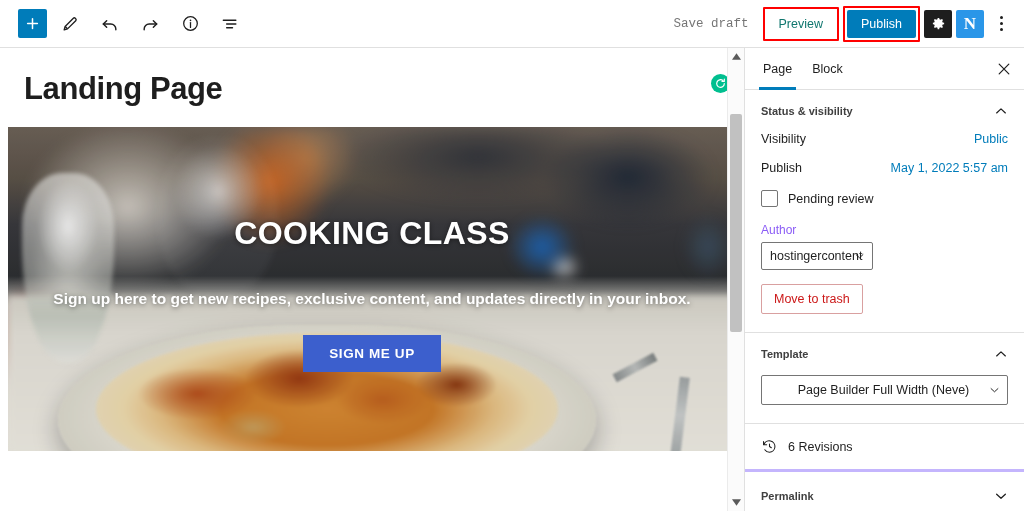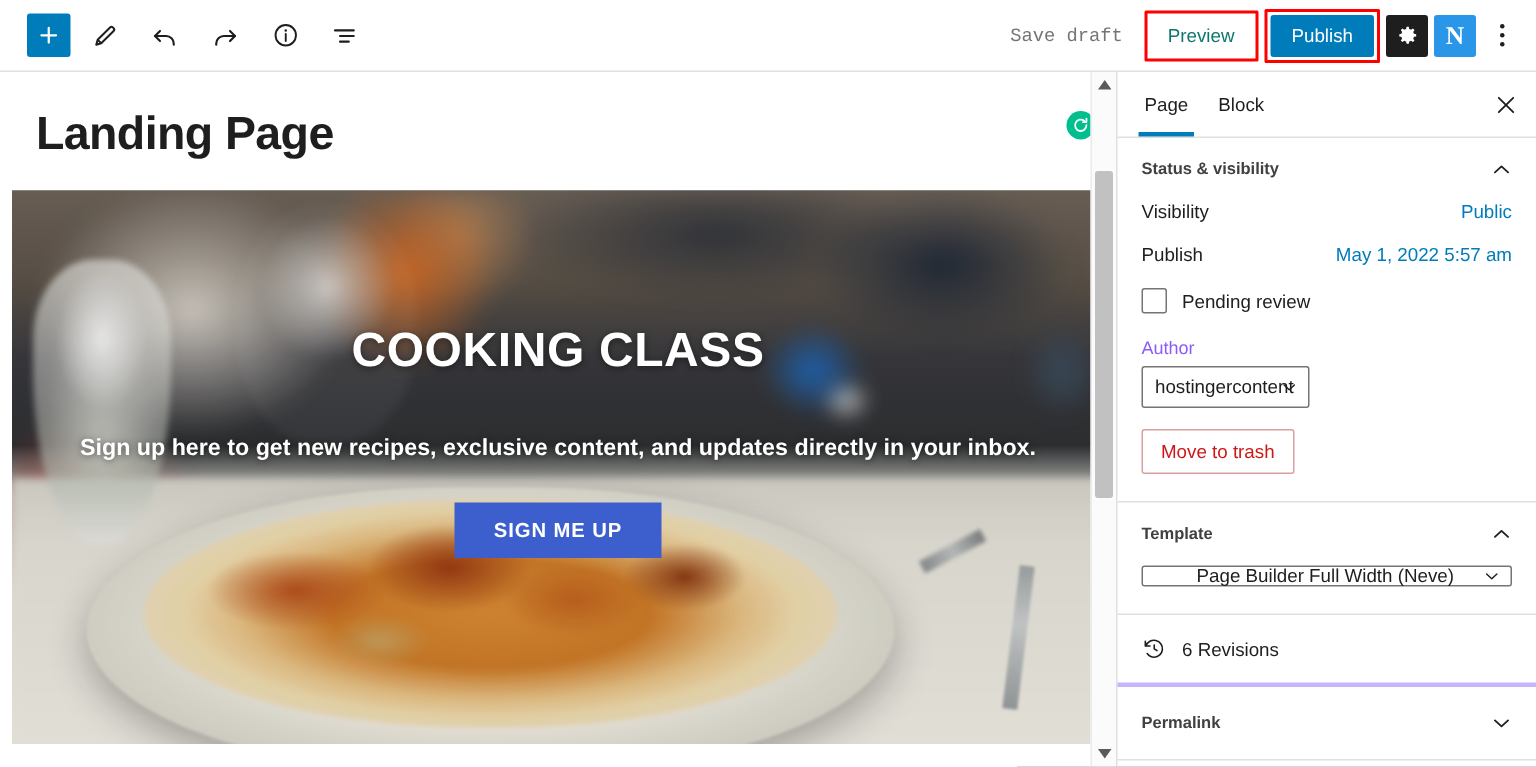--- a/index.html
+++ b/index.html
@@ -81,21 +81,21 @@
     color: #1e1e1e; padding-left: 8px; line-height: 1.2; margin-left: 16px;
   }
   .sync-badge {
     position: absolute; right: 14px; top: 26px;
     width: 19px; height: 19px; border-radius: 50%; background: #00bf8f;
     display: flex; align-items: center; justify-content: center;
   }
 
   
   .hero {
-    position: relative; margin: 20px 8px 0 8px; height: 369px; overflow: hidden;
+    position: relative; margin: 20px 8px 0 8px; height: 324px; overflow: hidden;
     background: #2b2b2b;
   }
   .hero-photo { position: absolute; inset: 0; overflow: hidden; }
   
   .ph-bg {
     position: absolute; inset: 0;
     background:
       linear-gradient(180deg, #6e6359 0%, #5c5349 16%, #3a3a3e 30%, #2e3033 46%, #cfcdc6 55%, #dcd9d0 62%, #e9e6dd 72%, #efece4 100%);
   }
   .ph-bg2 {
@@ -229,21 +229,21 @@
   .sb-checkbox {
     width: 17px; height: 17px; border: 1px solid #757575; border-radius: 2px; background: #fff; cursor: pointer;
   }
   .sb-field-label { font-size: 12px; color: #8b5cf6; margin-bottom: 5px; display: block; }
   .sb-select {
     position: relative; border: 1px solid #757575; border-radius: 2px;
     background: #fff; height: 28px; display: inline-flex; align-items: center;
     padding: 0 10px 0 8px; font-size: 12.5px; color: #1e1e1e; cursor: pointer; justify-content: center;
   }
   .sb-select .chev { position: absolute; right: 7px; top: 50%; transform: translateY(-50%); }
-  .sb-select.full { display: flex; width: 100%; height: 14px; }
+  .sb-select.full { display: flex; width: 100%; height: 30px; }
   .trash-btn {
     margin-top: 14px; border: 1px solid #d9a0a0; background: #fff; color: #cc1818;
     font-size: 12.5px; padding: 7px 12px; border-radius: 2px; cursor: pointer; font-family: inherit;
   }
   .sb-rev-row {
     display: flex; align-items: center; gap: 10px; padding: 14px 16px;
     border-bottom: 3px solid #c4b5fd; cursor: pointer;
   }
   .sb-rev-text { font-size: 12.5px; color: #1e1e1e; }
   .sb-collapsed {

